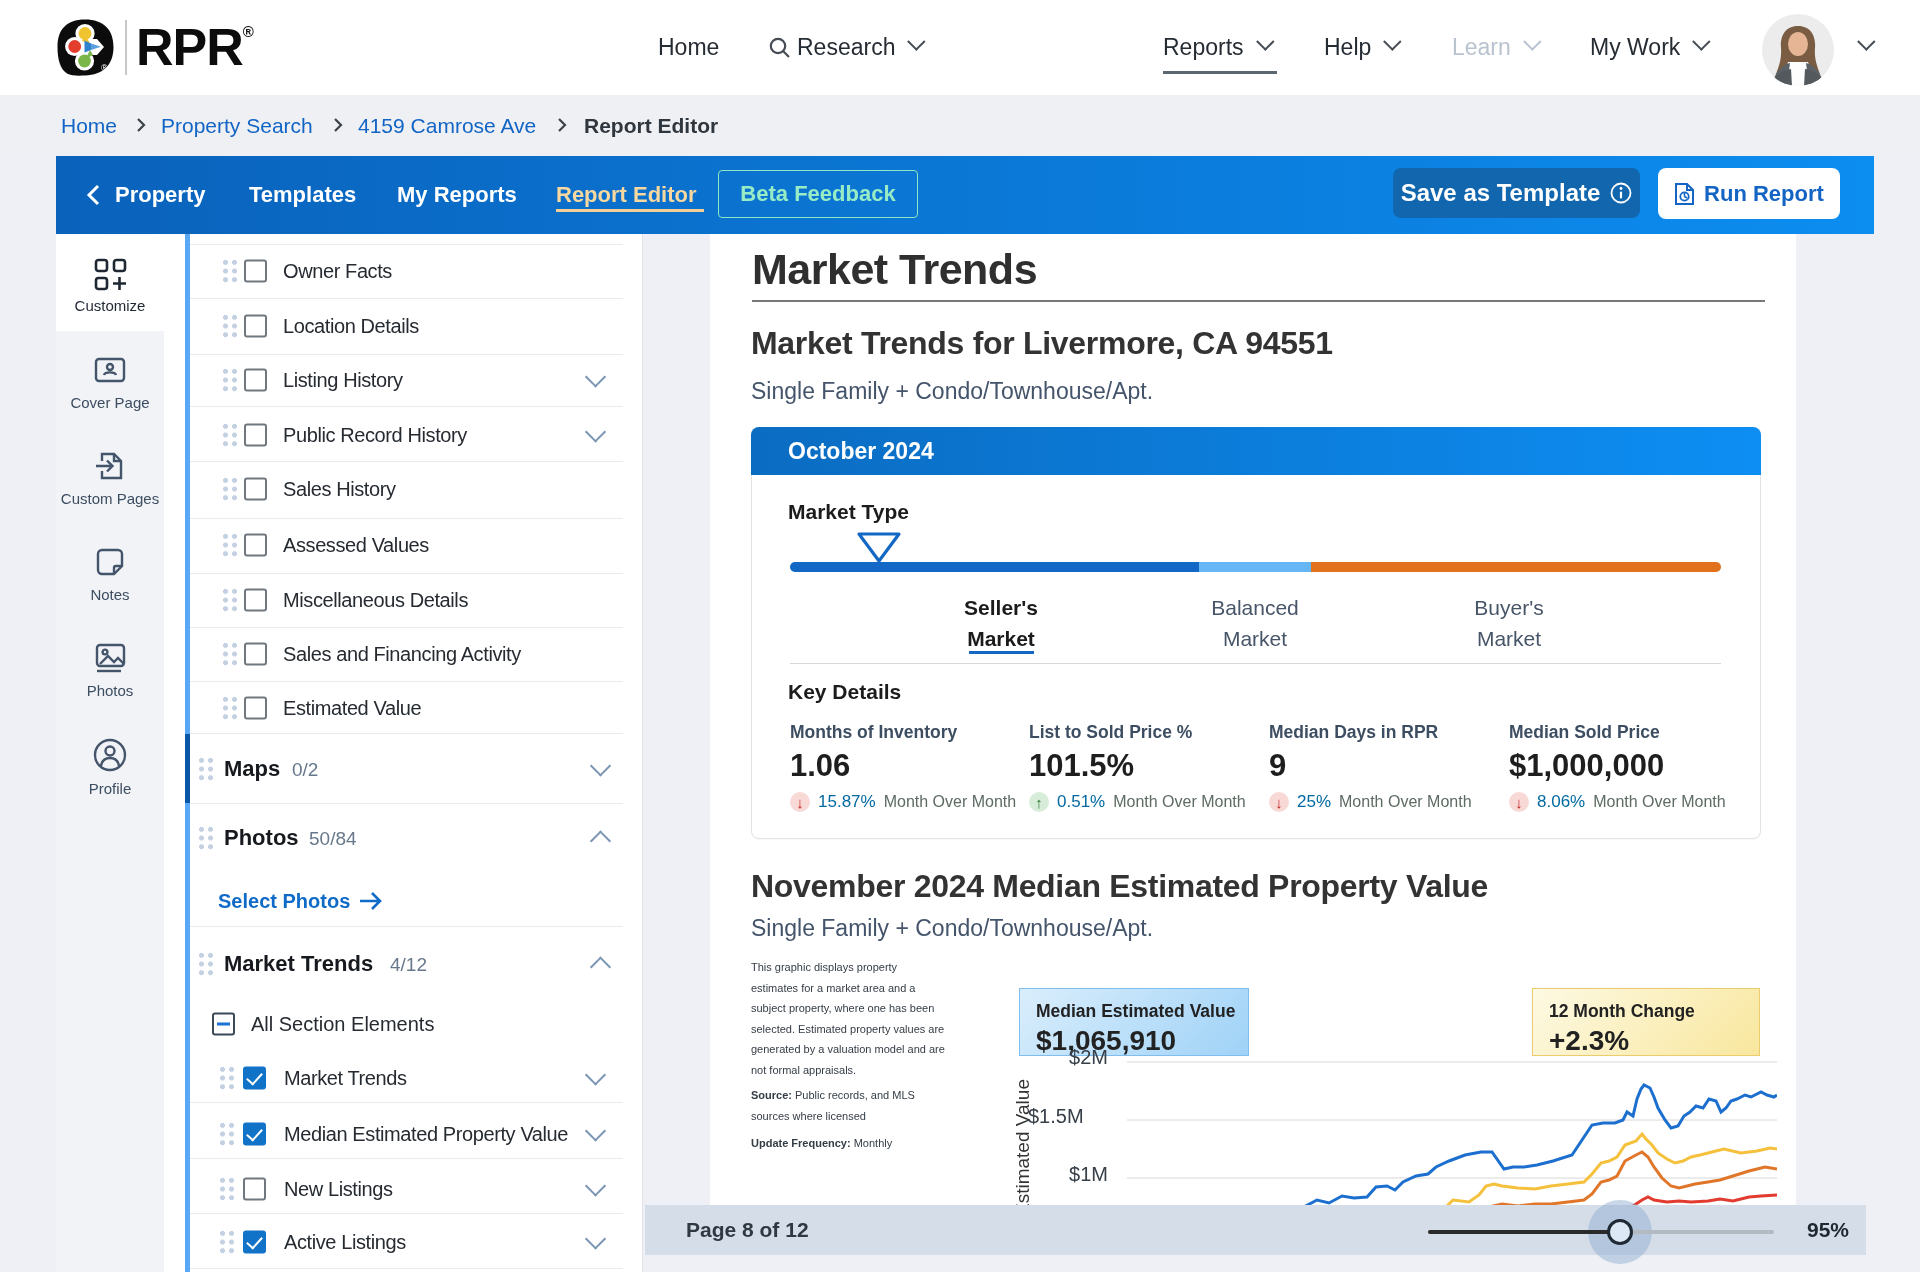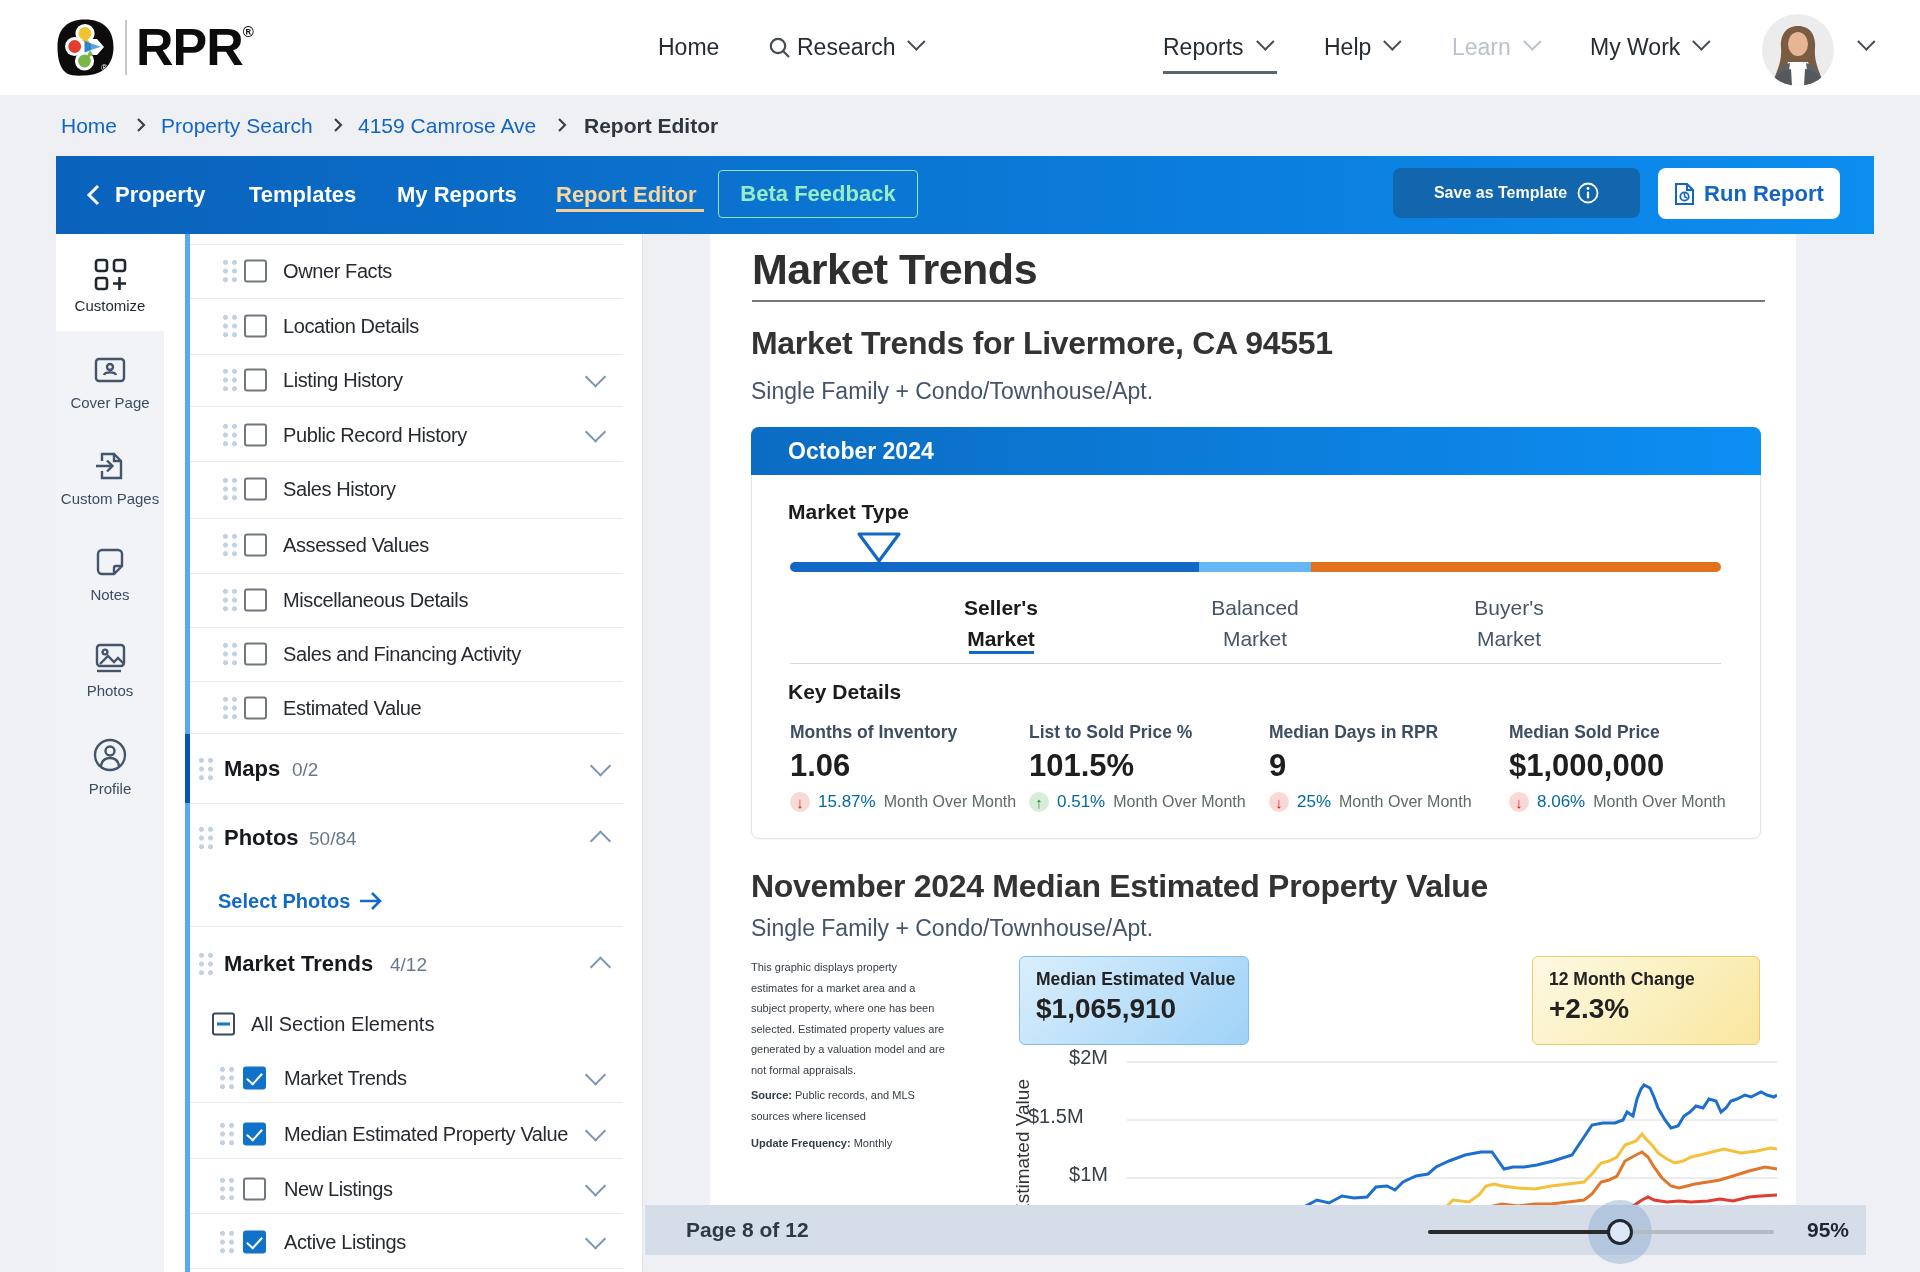--- a/index.html
+++ b/index.html
@@ -61,21 +61,21 @@
 
 .statlabel { position:absolute; font-size:17.5px; font-weight:bold; color:#3d4e63; transform:translateY(-50%); white-space:nowrap; }
 .statval { position:absolute; font-size:31px; font-weight:bold; color:#1e1e1e; transform:translateY(-50%); white-space:nowrap; }
 .changerow { position:absolute; height:20px; display:flex; align-items:center; transform:translateY(-50%); white-space:nowrap; font-size:17px; }
 .arrc { width:20px; height:20px; border-radius:50%; display:inline-flex; align-items:center; justify-content:center; font-size:15px; font-weight:bold; margin-right:8px; }
 .arrc.red { background:#f9d9d5; color:#c62828; }
 .arrc.green { background:#d8edd9; color:#2e7d32; }
 .pct { font-weight:normal; color:#0369a1; margin-right:8px; }
 .mom { color:#5d6b62; font-size:16px; }
 
-.vcard { position:absolute; top:956px; height:89px; border-radius:6px; padding:12px 0 0 16px; }
+.vcard { position:absolute; top:988px; height:68px; border-radius:0; padding:12px 0 0 16px; }
 .vcard .t { font-size:17.5px; font-weight:bold; color:#222; }
 .vcard .v { font-size:28px; font-weight:bold; color:#222; margin-top:3px; }
 
 .para { position:absolute; left:751px; font-size:11px; line-height:20.5px; color:#343c45; }
 
 
 #bottombar { position:absolute; left:645px; top:1205px; width:1221px; height:50px; background:#d5dde8; }
 #botstrip { position:absolute; left:645px; top:1255px; width:1275px; height:17px; background:#eef0f5; }
 </style>
 </head>
@@ -161,21 +161,21 @@
   <div id="toolbar"></div>
   <svg class="abs" style="left:84px;top:184px" width="20" height="22" viewBox="0 0 20 22">
       <path d="M14 2 L5 11 L14 20" fill="none" stroke="#fff" stroke-width="3"></path>
     </svg>
   <div class="tbitem" style="left:115px;">Property</div>
   <div class="tbitem" style="left:249px;">Templates</div>
   <div class="tbitem" style="left:397px;">My Reports</div>
   <div class="tbitem" style="left:556px;color:#f6d8a0;">Report Editor</div>
   <div class="abs" style="left:556px;top:209px;width:148px;height:3px;background:#f3cf96"></div>
   <div class="abs" style="left:718px;top:170px;width:200px;height:48px;border:1.5px solid #8fe6c2;border-radius:4px;color:#97ecc6;font-weight:bold;font-size:22px;display:flex;align-items:center;justify-content:center;">Beta Feedback</div>
-  <div class="abs" style="left:1393px;top:168px;width:247px;height:50px;background:#1166ad;border-radius:8px;color:#fff;font-weight:bold;font-size:16px;display:flex;align-items:center;justify-content:center;">Save as Template
+  <div class="abs" style="left:1393px;top:168px;width:247px;height:50px;background:#1166ad;border-radius:8px;color:#fff;font-weight:bold;font-size:24px;display:flex;align-items:center;justify-content:center;">Save as Template
     <svg style="margin-left:10px" width="22" height="22" viewBox="0 0 22 22">
         <circle cx="11" cy="11" r="9.5" fill="none" stroke="#fff" stroke-width="1.8"></circle>
         <circle cx="11" cy="6.5" r="1.4" fill="#fff"></circle>
         <rect x="9.9" y="9.5" width="2.2" height="7" rx="1.1" fill="#fff"></rect>
       </svg>
   </div>
   <div class="abs" style="left:1658px;top:168px;width:182px;height:51px;background:#fff;border-radius:8px;color:#1464c4;font-weight:bold;font-size:22px;display:flex;align-items:center;justify-content:center;">
     <svg style="margin-right:9px" width="21" height="24" viewBox="0 0 21 24">
         <path d="M2 2 L13 2 L19 8 L19 22 L2 22 Z" fill="none" stroke="#1464c4" stroke-width="2"></path>
         <path d="M13 2 L13 8 L19 8" fill="none" stroke="#1464c4" stroke-width="2"></path>

